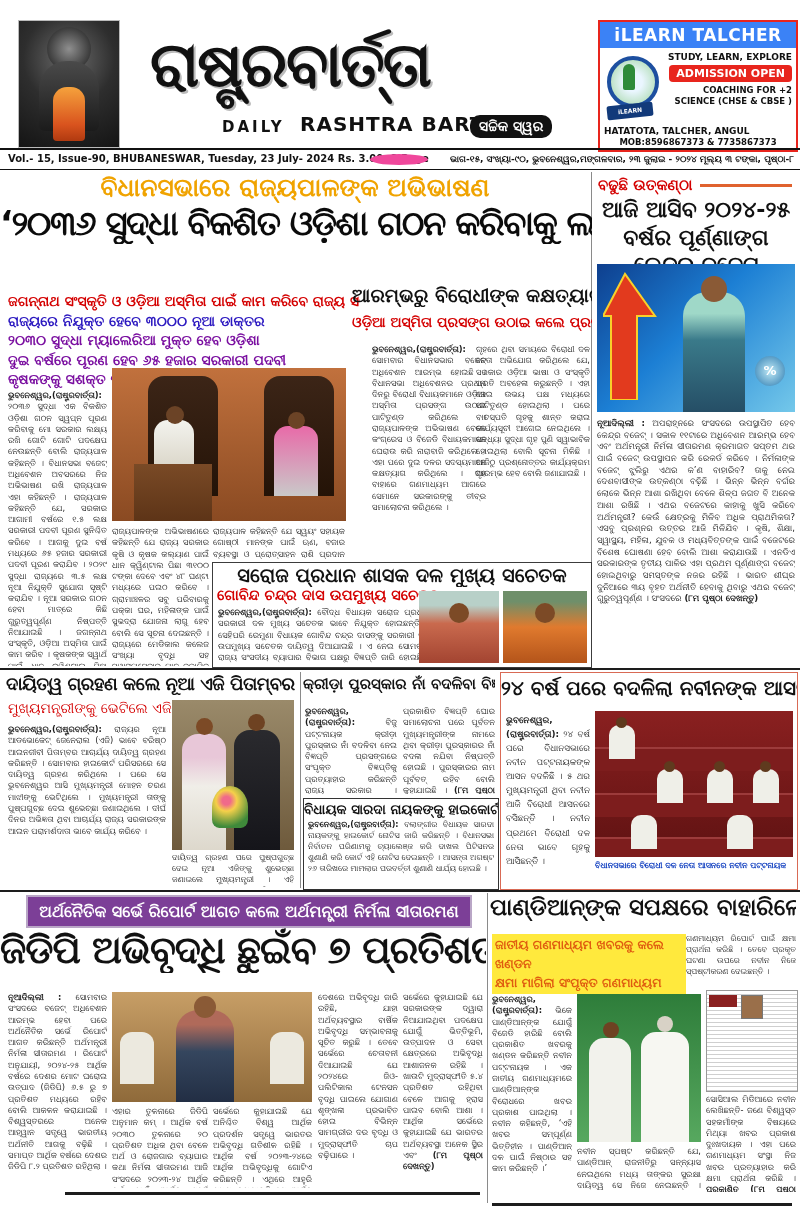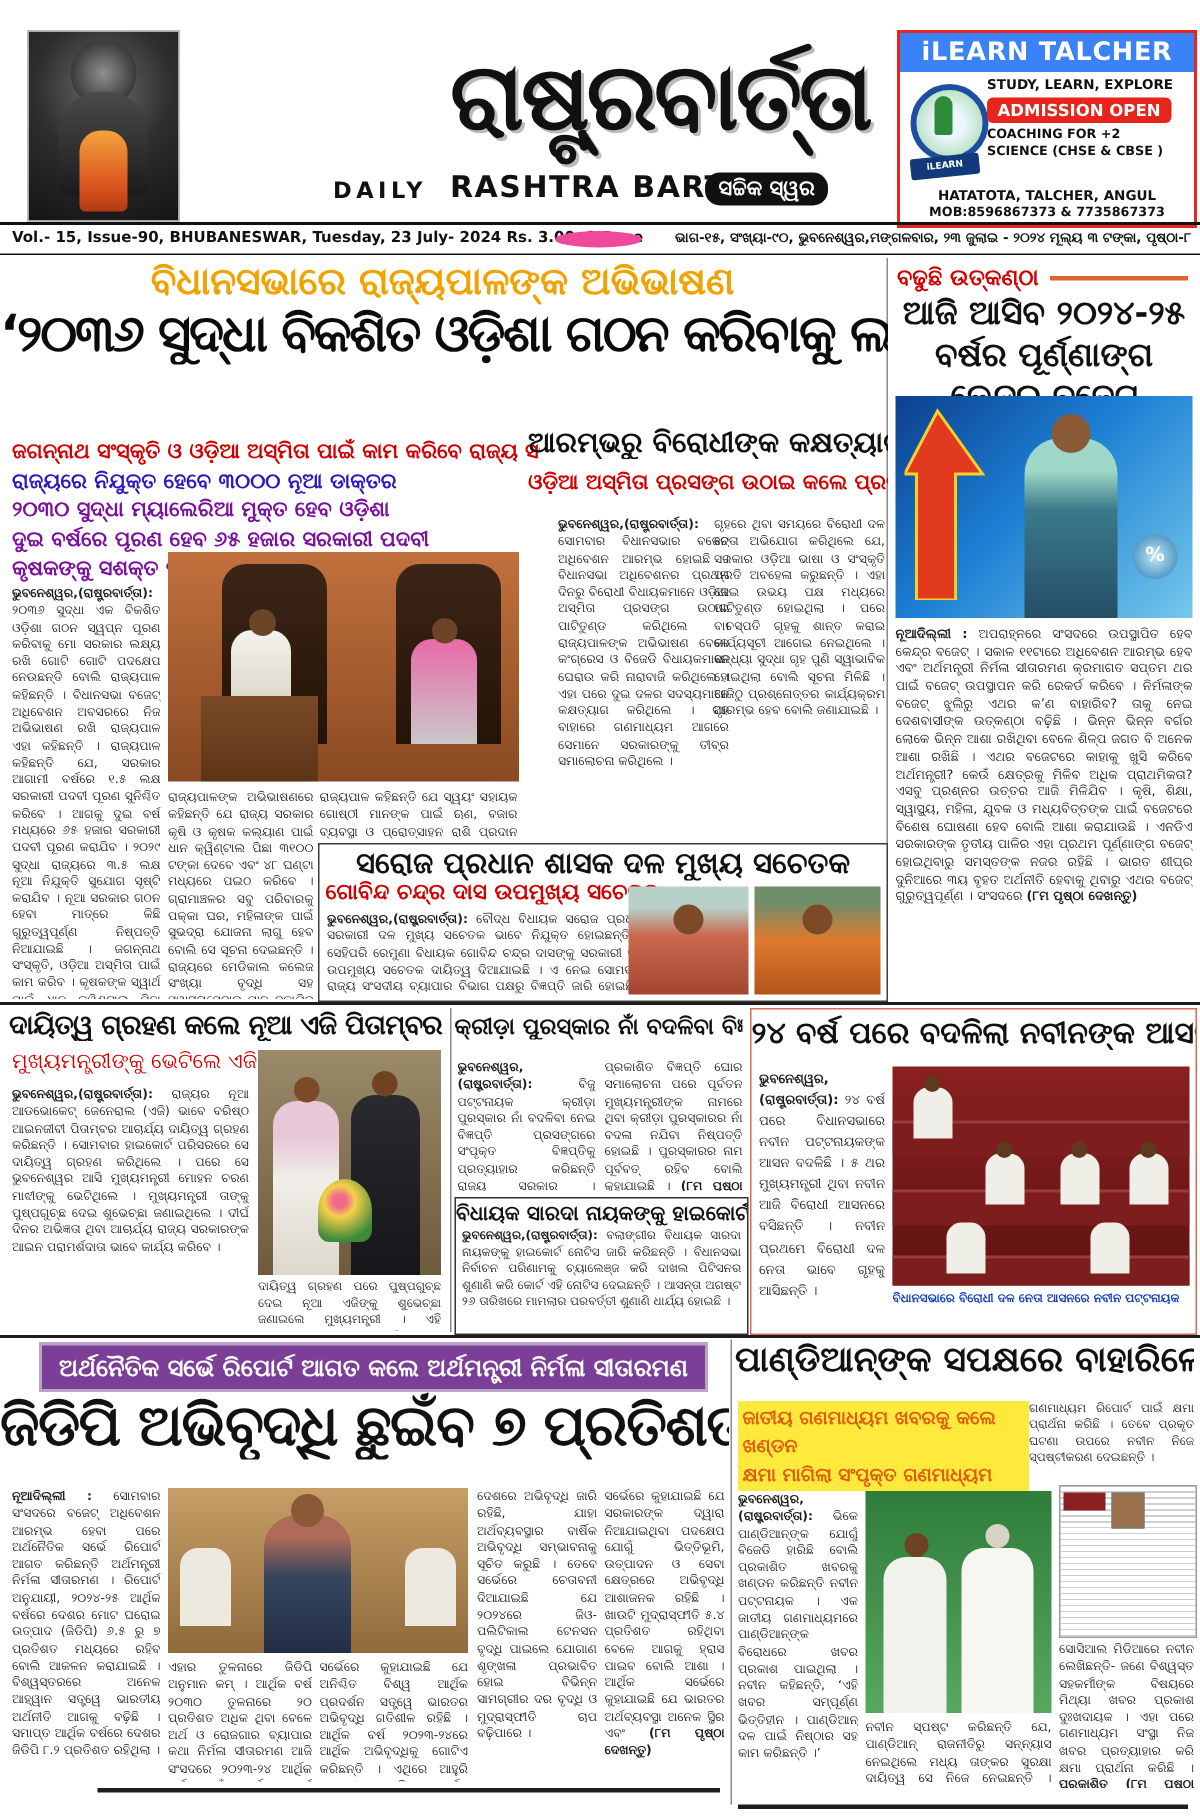--- a/index.html
+++ b/index.html
@@ -15,40 +15,40 @@
   .deity{left:18px;top:20px;width:100px;height:126px;background:
      radial-gradient(circle at 50% 30%, #6b6b6b 0%, #2e2e2e 45%, #141414 100%);
      border:1px solid #bbb;overflow:hidden;}
   .deity .halo{position:absolute;left:28px;top:6px;width:44px;height:44px;border-radius:50%;
      background:radial-gradient(circle,#8f8f8f,#3a3a3a 70%);}
   .deity .body{position:absolute;left:20px;top:40px;width:60px;height:70px;border-radius:28px 28px 6px 6px;
      background:linear-gradient(#4a4a4a,#1b1b1b);}
   .deity .hanu{position:absolute;left:34px;top:66px;width:32px;height:54px;border-radius:14px 14px 4px 4px;
      background:linear-gradient(#f5a23c,#d9531e 70%,#b03a10);}
   .mast-title{left:150px;top:34px;width:430px;font-size:62px;font-weight:bold;letter-spacing:-2px;
-     text-align:right;line-height:1;text-shadow:2px 2px 0 #bbb;}
+     text-align:left;line-height:1;text-shadow:2px 2px 0 #bbb;}
   .mast-daily{left:222px;top:118px;font-size:15px;font-weight:bold;letter-spacing:3px;}
   .mast-en{left:300px;top:112px;font-size:20px;font-weight:bold;letter-spacing:1px;}
   .mast-badge{left:470px;top:115px;background:#111;color:#fff;font-size:14px;font-weight:bold;
      padding:3px 9px;border-radius:10px;}
   .adbox{left:598px;top:20px;width:196px;height:128px;border:2px solid #e8251d;background:#fff;}
   .adbanner{height:26px;background:#3b82f6;color:#fff;font-weight:bold;font-size:17px;
      text-align:center;line-height:26px;letter-spacing:0.5px;}
   .adlogo{position:absolute;left:5px;top:34px;width:50px;height:70px;}
   .adlogo .ring{position:absolute;left:2px;top:0;width:44px;height:44px;border-radius:50%;
      border:4px solid #1d4fa0;background:radial-gradient(circle,#eaf6ff 30%,#bfe3c8 70%);}
   .adlogo .plant{position:absolute;left:18px;top:8px;width:12px;height:26px;background:#2e8b3a;border-radius:6px 6px 2px 2px;}
   .adlogo .ribbon{position:absolute;left:2px;top:48px;width:46px;height:14px;background:#123a7a;color:#fff;
      font-size:6px;font-weight:bold;text-align:center;line-height:14px;border-radius:2px;transform:rotate(-6deg);}
-  .adtxt{position:absolute;left:58px;top:30px;width:134px;text-align:left;}
+  .adtxt{position:absolute;left:58px;top:30px;width:134px;text-align:right;}
   .adline1{font-size:9px;font-weight:bold;}
   .adbadge{display:inline-block;margin:3px 0;background:#e8251d;color:#fff;font-size:11px;font-weight:bold;
      padding:2px 7px;border-radius:4px;}
   .adline2{font-size:8.5px;font-weight:bold;line-height:1.25;}
-  .adline4{position:absolute;left:4px;top:104px;width:188px;text-align:center;font-size:9px;font-weight:bold;}
+  .adline4{position:absolute;left:4px;top:104px;width:188px;text-align:left;font-size:9px;font-weight:bold;}
   .adline5{position:absolute;left:4px;top:115px;width:188px;text-align:center;font-size:8.5px;font-weight:bold;}
   
   .infobar{left:0;top:148px;width:800px;height:19px;border-top:2px solid #111;border-bottom:1px solid #111;}
   .info-left{position:absolute;left:8px;top:3px;font-size:10px;font-weight:bold;}
   .oval{position:absolute;left:370px;top:4px;width:58px;height:11px;background:#f0489c;border-radius:50%;}
   .info-right{position:absolute;right:6px;top:4px;font-size:9px;font-weight:bold;}
   
   .kicker{left:15px;top:173px;width:560px;font-size:25px;font-weight:bold;color:#f0a300;
      text-align:center;white-space:nowrap;overflow:hidden;}
   .lead-head{left:0;top:203px;width:592px;font-size:34px;font-weight:bold;letter-spacing:-1.5px;

